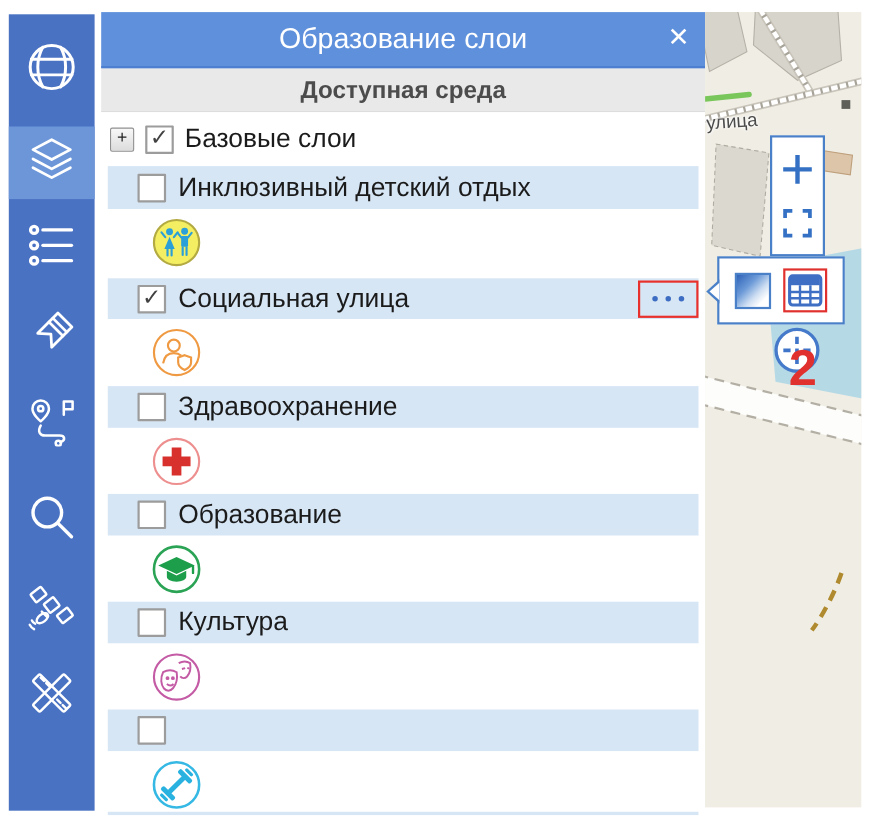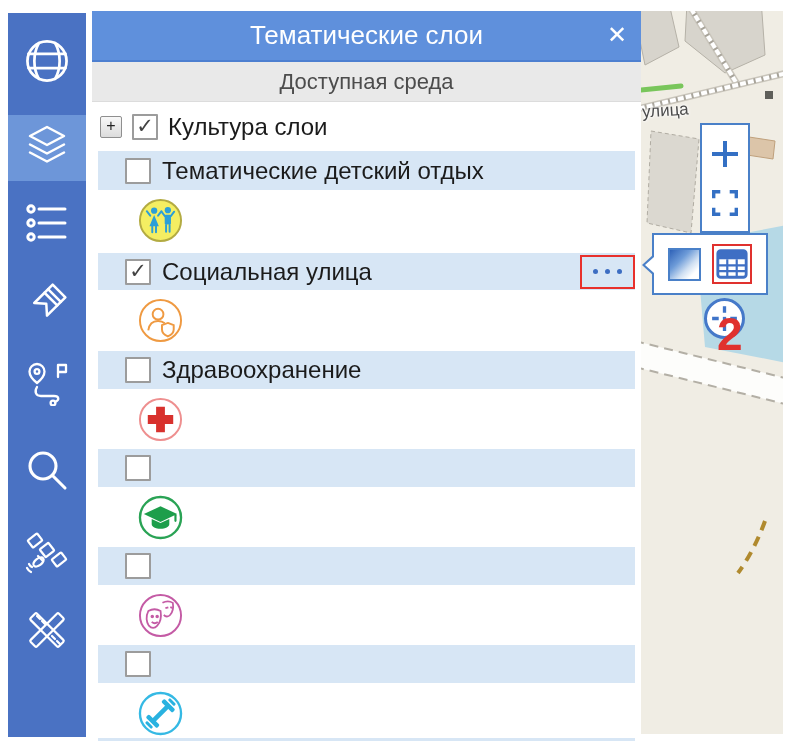--- a/index.html
+++ b/index.html
@@ -16,21 +16,21 @@
 
   
   #panel{left:92px;top:11px;width:549px;height:727px;background:#fff;}
   #panel-header{height:49px;background:#5f90dc;border-bottom:2px solid #4d7fd0;
       display:flex;align-items:center;justify-content:center;position:relative;}
   #panel-title{color:#fff;font-size:26px;}
   #panel-close{position:absolute;right:14px;top:0;height:47px;display:flex;align-items:center;
       color:#fff;font-size:24px;cursor:pointer;}
   #panel-subtitle{height:39px;background:#e9e9e9;border-bottom:1px solid #dcdcdc;
       display:flex;align-items:center;justify-content:center;
-      font-size:22px;font-weight:normal;color:#4c4c4c;}
+      font-size:22px;font-weight:bold;color:#4c4c4c;}
   #layer-list{position:relative;height:638px;background:#fff;}
   .row{position:absolute;left:6px;width:537px;box-sizing:border-box;}
   .row-label{display:flex;align-items:center;gap:11px;padding-left:27px;height:38px;
       background:#d7e6f5;font-size:24px;color:#1b1b1b;cursor:pointer;}
   .row-root{background:#fff;padding-left:2px;gap:10px;}
   .row-icon{background:#fff;}
   .expander{width:20px;height:20px;border:1px solid #8f8f8f;border-radius:2px;
       background:linear-gradient(#f8f8f8,#dcdcdc);font-size:16px;line-height:18px;
       text-align:center;color:#222;cursor:pointer;flex:0 0 auto;}
   .checkbox{width:26px;height:26px;box-sizing:border-box;border:2px solid #9c9c9c;
@@ -134,38 +134,38 @@
     <span><svg width="46" height="46" viewBox="0 0 46 46" style="stroke-width:2.2">
       <rect x="3" y="18.5" width="40" height="9" rx="1.5" transform="rotate(45 23 23)"></rect>
       <rect x="3" y="18.5" width="40" height="9" rx="1.5" transform="rotate(-45 23 23)"></rect>
       <path d="M13 9l3 3M18 14l3 3M28 29l3 3M33 34l3 3"></path>
     </svg></span>
   </div>
 </div>
 
 <div id="panel" class="abs">
   <div id="panel-header">
-    <span id="panel-title">Тематические слои</span>
+    <span id="panel-title">Образование слои</span>
     <span id="panel-close">✕</span>
   </div>
   <div id="panel-subtitle">Доступная среда</div>
 
   <div id="layer-list">
 
     <div class="row row-label row-root" style="top:1px;height:48px">
       <span class="expander">+</span>
       <span class="checkbox">
           <span class="mark">✓</span>
         </span>
-      <span>Культура слои</span>
+      <span>Базовые слои</span>
     </div>
 
     <div class="row row-label" style="top:49px;height:39px">
       <span class="checkbox"></span>
-      <span>Тематические детский отдых</span>
+      <span>Инклюзивный детский отдых</span>
     </div>
     <div class="row row-icon" style="top:88px;height:62px">
       <span class="cat-icon">
         <svg width="45" height="45" viewBox="0 0 46 46">
           <circle cx="23" cy="23" r="21" fill="#f4ee62" stroke="#b3ab42" stroke-width="2"></circle>
           <g fill="#2b9fd8" stroke="#2b9fd8" stroke-width="2" stroke-linecap="round">
             <circle cx="16.5" cy="13" r="3.2" stroke="none"></circle>
             <path d="M12.5 18l-3.5-4.5M20.5 18l3.5-4.5" fill="none"></path>
             <path d="M16.5 17.5l-4.8 11.5h9.6z" stroke="none"></path>
             <path d="M14.6 29v6M18.4 29v6" fill="none"></path>
@@ -208,35 +208,37 @@
     <div class="row row-icon" style="top:287px;height:60px">
       <span class="cat-icon">
         <svg width="45" height="45" viewBox="0 0 46 46">
           <circle cx="23" cy="23" r="21" fill="#fff" stroke="#ee8f8f" stroke-width="2"></circle>
           <path d="M18.5 10h9v8.5H36v9h-8.5V36h-9v-8.5H10v-9h8.5z" fill="#d8312d"></path>
         </svg></span>
     </div>
 
     <div class="row row-label" style="top:347px;height:38px">
       <span class="checkbox"></span>
+      <span>Образование</span>
     </div>
     <div class="row row-icon" style="top:385px;height:60px">
       <span class="cat-icon">
         <svg width="45" height="45" viewBox="0 0 46 46">
           <circle cx="23" cy="23" r="21" fill="#fff" stroke="#2aa355" stroke-width="2.4"></circle>
           <g fill="#1d9e4b">
             <path d="M23 11.5L40 19.5l-17 8-17-8z"></path>
             <path d="M14 24.5v5.5c0 2.6 4 4.6 9 4.6s9-2 9-4.6v-5.5l-9 4.2z"></path>
             <rect x="37.2" y="19.5" width="2.2" height="8" rx="1.1"></rect>
           </g>
         </svg></span>
     </div>
 
     <div class="row row-label" style="top:445px;height:38px">
       <span class="checkbox"></span>
+      <span>Культура</span>
     </div>
     <div class="row row-icon" style="top:483px;height:60px">
       <span class="cat-icon">
         <svg width="45" height="45" viewBox="0 0 46 46">
           <circle cx="23" cy="23" r="21" fill="#fff" stroke="#c45ba5" stroke-width="2"></circle>
           <g fill="none" stroke="#c45ba5" stroke-width="1.8">
             <path d="M25 10c3.5-1.9 7.6-1.9 10.6.1.8 4.6-.3 9.6-2.8 12.4-1.9 2.1-4.7 2-6.4-.1"></path>
             <path d="M28 15.5l3-.8M33 14.5l2 .7"></path>
             <path d="M10.5 18.5c3.9-2.3 8.8-2.3 12.6 0 .9 5.5-.4 11.5-3.4 14.9-2.7 3-6 3-8.6 0-2.5-3.4-3.4-9.4-.6-14.9z"></path>
             <circle cx="14.6" cy="24" r=".9" fill="#c45ba5"></circle>

